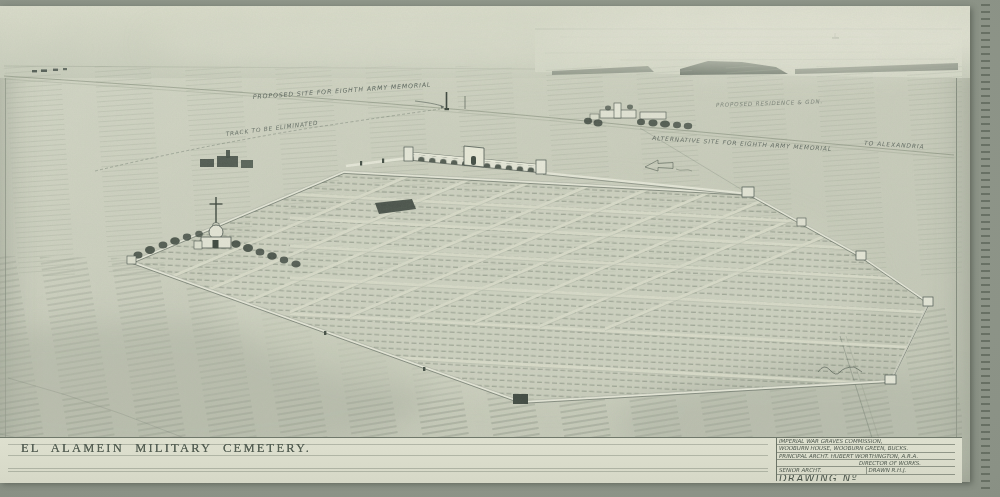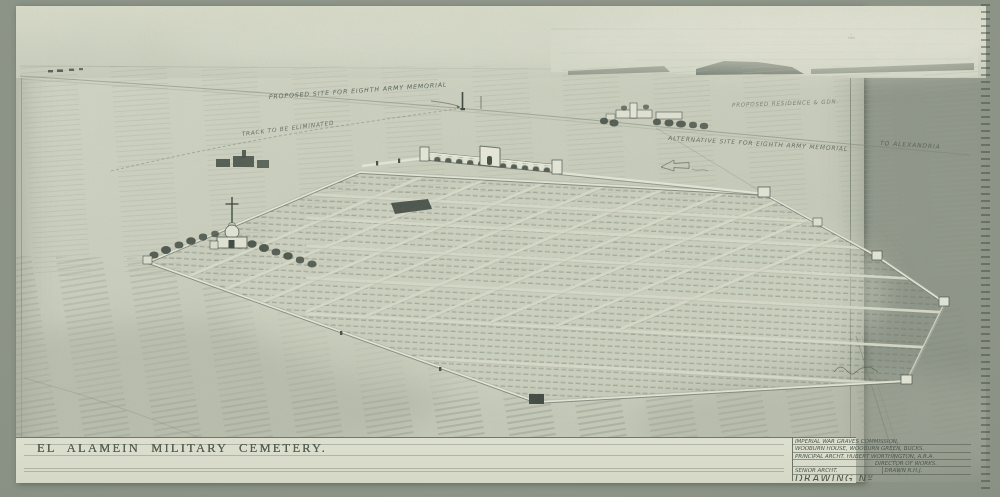--- a/index.html
+++ b/index.html
@@ -1,18 +1,18 @@
 <!DOCTYPE html>
 <html><head>
 <meta charset="utf-8">
 <style>
   html,body{margin:0;padding:0;width:1000px;height:497px;overflow:hidden;
     font-family:"Liberation Sans",sans-serif;}
   body{background:radial-gradient(125% 150% at 50% 38%, #949b8e 0%, #8a9185 55%, #7c8377 88%, #727968 100%);}
-  .sheet{position:absolute;left:16px;top:6px;width:848px;height:476px;
+  .sheet{position:absolute;left:0;top:6px;width:970px;height:476px;
     background:linear-gradient(160deg,#d4d7c6 0%,#cacdbc 50%,#c3c7b6 100%);
     box-shadow:inset 0 0 38px rgba(70,80,68,.38), 2px 2px 6px rgba(40,46,38,.45);}
   .sheet::before{content:"";position:absolute;left:5px;top:4px;right:13px;bottom:0;
     border-top:1px solid rgba(86,96,84,.55);border-left:1px solid rgba(86,96,84,.35);
     border-right:1px solid rgba(86,96,84,.55);pointer-events:none;}
   .perforation{position:absolute;left:981px;top:4px;width:9px;height:489px;
     background:repeating-linear-gradient(180deg, rgba(52,62,50,.55) 0 2px, rgba(0,0,0,0) 2px 7px);
     opacity:.75;}
   svg{position:absolute;left:0;top:0;}
   

